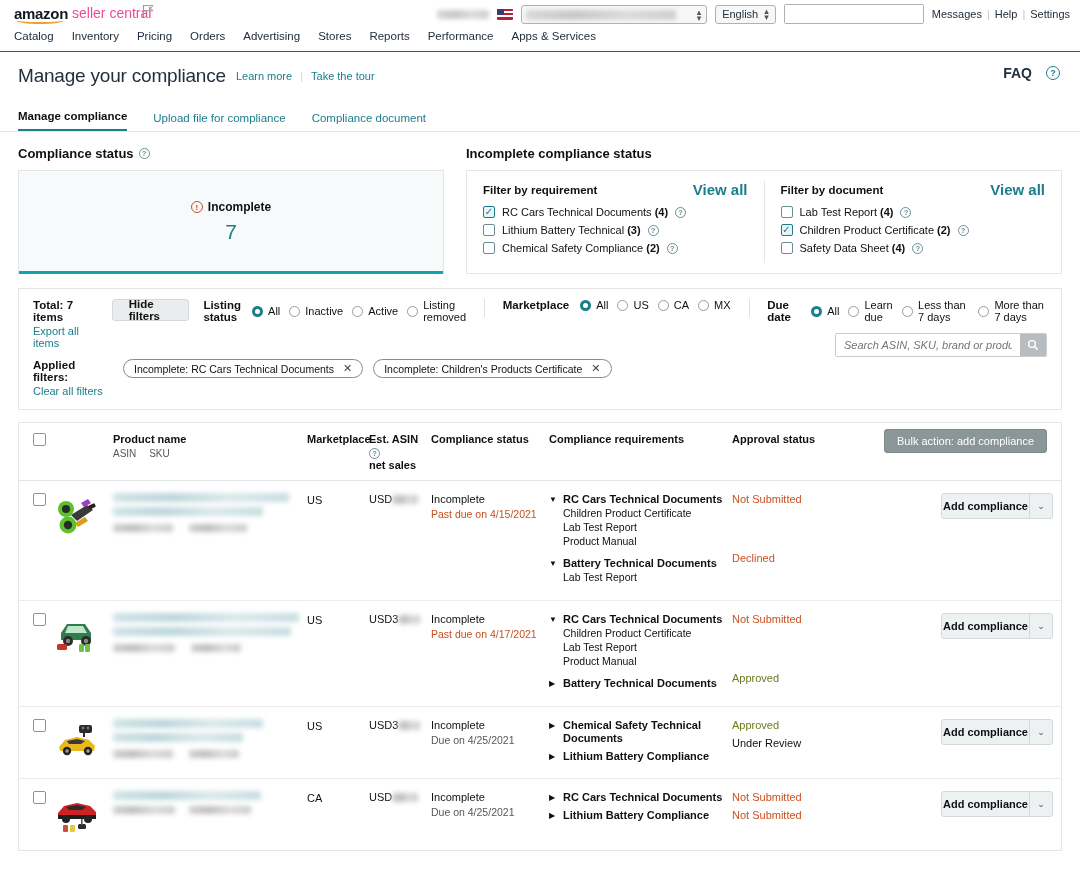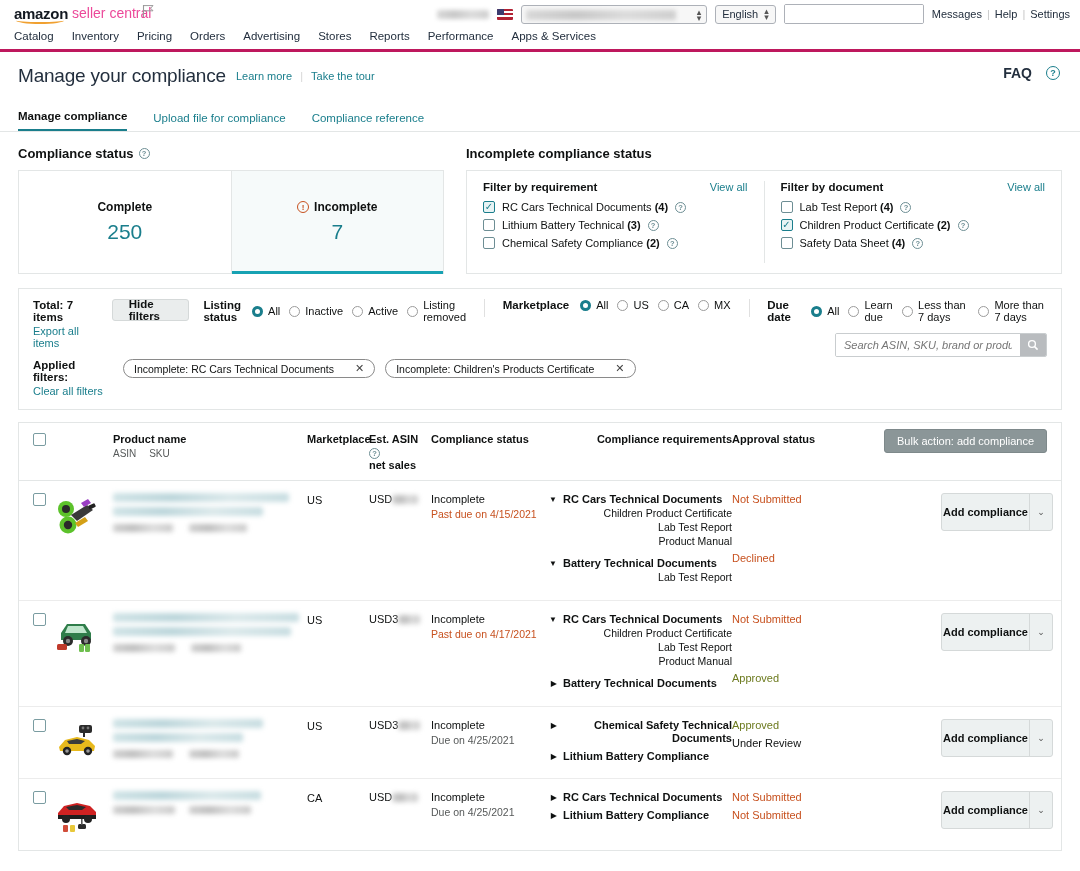--- a/index.html
+++ b/index.html
@@ -10,21 +10,21 @@
     font-size: 12px;
     color: #111111;
     background: #ffffff;
     overflow: hidden;
   }
 
   
   .topnav {
     height: 52px;
     background: #ffffff;
-    border-bottom: 3px solid #be185d;
+    border-bottom: 1px solid #be185d;
     position: relative;
   }
   .brand {
     position: absolute; left: 14px; top: 6px;
     display: flex; align-items: flex-end; gap: 4px;
   }
   .brand-amazon {
     font-size: 15px; font-weight: bold; letter-spacing: -0.3px;
     color: #131921; position: relative; line-height: 15px;
   }
@@ -153,21 +153,21 @@
 
   .filter-box {
     border: 1px solid #e3e6e6; background: #fff; height: 104px; display: flex; padding: 10px 0;
   }
   .filter-col { flex: 1; padding: 0 16px; }
   .filter-col + .filter-col { border-left: 1px solid #e3e6e6; }
   .filter-col-head {
     display: flex; justify-content: space-between; align-items: center; margin-bottom: 8px;
   }
   .filter-col-title { font-size: 11.5px; font-weight: bold; color: #0f1111; }
-  .viewall { font-size: 11px; color: #1a7e8c; font-weight: normal; cursor: pointer; }
+  .viewall { font-size: 15px; color: #1a7e8c; font-weight: bold; cursor: pointer; }
   .chk-row { display: flex; align-items: center; gap: 7px; margin-bottom: 6px; font-size: 11px; color: #0f1111; }
   .cbox {
     width: 12px; height: 12px; border: 1px solid #6d8e94; border-radius: 2px;
     background: #fff; display: inline-flex; align-items: center; justify-content: center;
     cursor: pointer; flex: none;
   }
   .cbox.checked { background: #e7f3f4; border-color: #1a7e8c; }
   .cbox.checked:after {
     content: "✓"; color: #1a7e8c; font-size: 10px; line-height: 10px;
   }
@@ -197,21 +197,21 @@
     border: 3px solid #1a7e8c; background: #fff;
   }
   .sep-v { width: 1px; height: 18px; background: #e0e0e0; margin: 0 4px; }
 
   .fb-row2 { display: flex; align-items: flex-start; gap: 10px; margin-top: 10px; }
   .applied-col { width: 80px; }
   .applied-txt { font-size: 11.5px; font-weight: bold; color: #0f1111; }
   .clear-link { font-size: 11px; color: #1a7e8c; cursor: pointer; display: block; margin-top: 2px; }
   .chip {
     border: 1px solid #8a8a8a; border-radius: 11px; height: 19px; padding: 0 10px;
-    display: inline-flex; align-items: center; gap: 21px; font-size: 10.5px; color: #0f1111;
+    display: inline-flex; align-items: center; gap: 9px; font-size: 10.5px; color: #0f1111;
     background: #fff; cursor: default;
   }
   .chip .x { font-size: 11px; color: #444; cursor: pointer; }
   .search-box {
     position: absolute; right: 14px; top: 44px; width: 212px; height: 24px;
     border: 1px solid #c9cdcf; border-radius: 2px; display: flex; overflow: hidden; background: #fff;
   }
   .search-box input {
     flex: 1; border: 0; outline: 0; padding: 0 8px; font-size: 11px;
     font-style: italic; color: #767676; font-family: "Liberation Sans", sans-serif;
@@ -226,21 +226,21 @@
   .t-head {
     display: flex; align-items: flex-start; padding: 10px 0 8px 0;
     border-bottom: 1px solid #e3e6e6; position: relative;
   }
   .c-check { width: 36px; padding-left: 14px; flex: none; }
   .c-thumb { width: 58px; flex: none; }
   .c-name  { width: 194px; flex: none; }
   .c-mkt   { width: 62px; flex: none; }
   .c-sales { width: 62px; flex: none; }
   .c-status{ width: 118px; flex: none; }
-  .c-req   { width: 183px; flex: none; text-align: right; }
+  .c-req   { width: 183px; flex: none; }
   .c-appr  { width: 155px; flex: none; }
   .c-act   { width: 190px; flex: none; }
 
   .th { font-size: 11px; font-weight: bold; color: #0f1111; line-height: 13px; }
   .th-sub { font-size: 10px; font-weight: normal; color: #565959; margin-top: 2px; }
   .th-sub span { margin-right: 10px; }
   .hcbox {
     width: 13px; height: 13px; border: 1px solid #7a9ca1; border-radius: 2px; background: #fff; cursor: pointer;
   }
   .bulk-btn {
@@ -271,21 +271,21 @@
 
   .appr { font-size: 11px; line-height: 13px; }
   .appr.not { color: #c7511f; }
   .appr.declined { color: #c7511f; }
   .appr.approved { color: #6c7a1e; }
   .appr.review { color: #0f1111; }
   .appr-reason { font-size: 10px; color: #c7511f; line-height: 14px; margin-top: 2px; }
 
   .add-btn {
     background: #edf1f1; border: 1px solid #d5d9d9; border-radius: 3px;
-    width: 112px; height: 38px; display: flex; align-items: center; cursor: pointer;
+    width: 112px; height: 26px; display: flex; align-items: center; cursor: pointer;
   }
   .add-btn .lbl { flex: 1; text-align: center; font-size: 11px; font-weight: bold; color: #0f1111; }
   .add-btn .sp { width: 1px; height: 100%; background: #d5d9d9; }
   .add-btn .cv { width: 22px; text-align: center; font-size: 9px; color: #555; }
 </style>
 </head>
 <body>
 
 <div class="topnav">
   <div class="brand">
@@ -343,36 +343,32 @@
   </div>
   <div class="faq">
     <span>FAQ</span>
     <span class="q-circle">?</span>
   </div>
 </div>
 
 <div class="tabs">
   <div class="tab active">Manage compliance</div>
   <div class="tab">Upload file for compliance</div>
-  <div class="tab">Compliance reference</div>
+  <div class="tab">Compliance document</div>
 </div>
 
 <div class="content">
 
   <div class="panels">
     <div class="panel-left">
       <div class="panel-title">
         <span>Compliance status</span>
         <span class="q-circle-sm">?</span>
       </div>
       <div class="status-cards">
-        <div class="status-card">
-          <div class="sc-label">Complete</div>
-          <div class="sc-value">250</div>
-        </div>
         <div class="status-card selected">
           <div class="sc-label">
             <span class="warn-circle">!</span>
             <span>Incomplete</span>
           </div>
           <div class="sc-value">7</div>
         </div>
       </div>
     </div>
 

